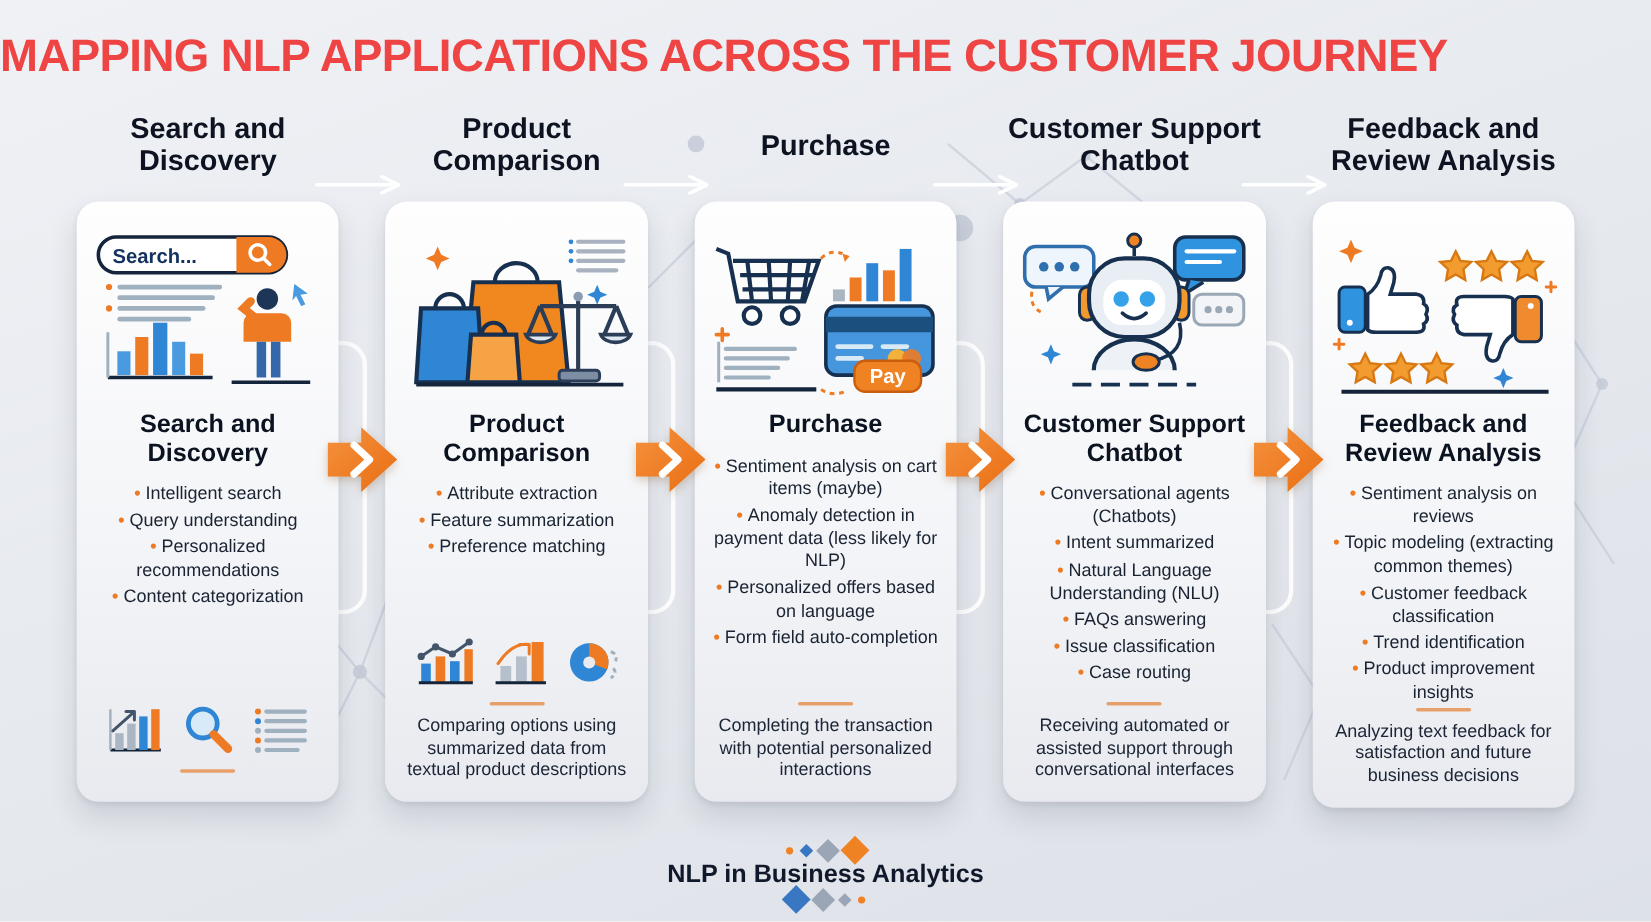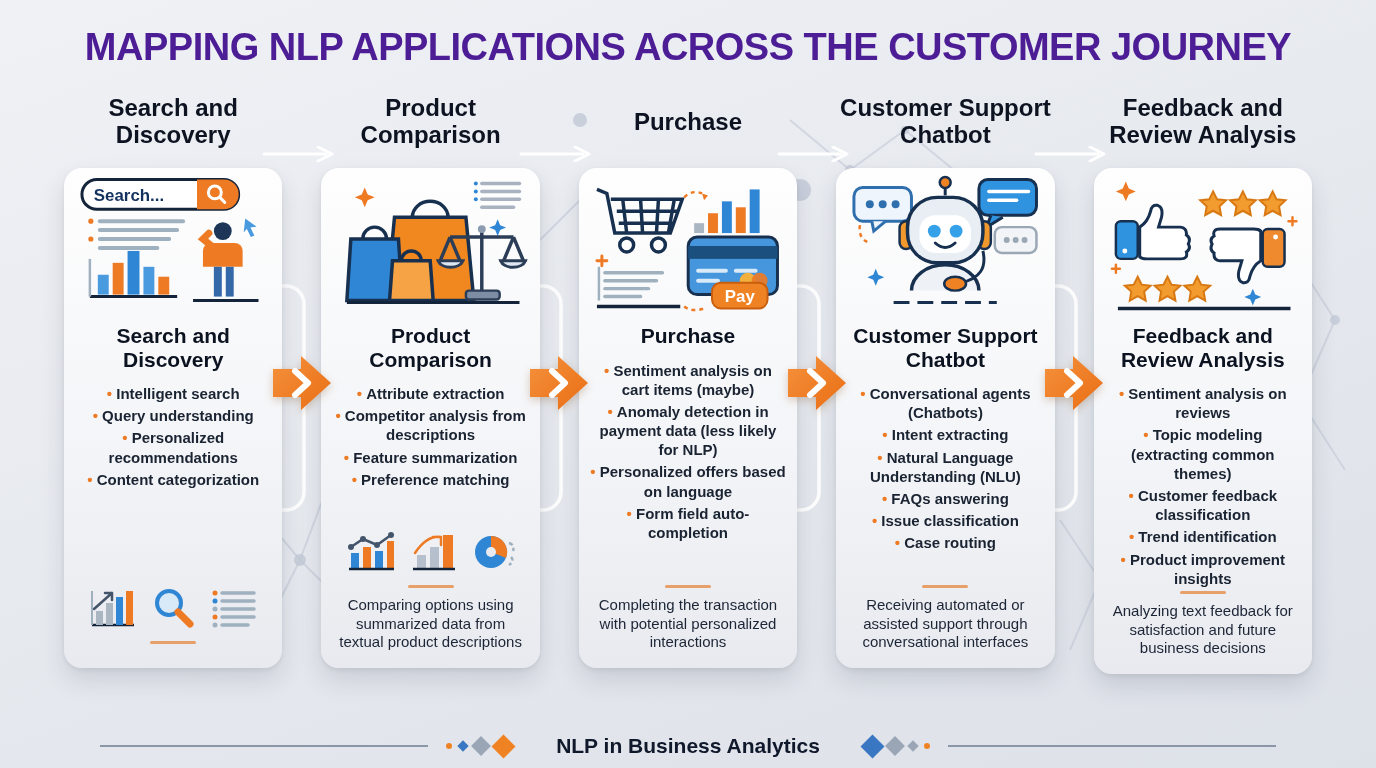--- a/index.html
+++ b/index.html
@@ -2,50 +2,50 @@
 <html><head>
 <meta charset="utf-8">
 <style>
   * { margin:0; padding:0; box-sizing:border-box; }
   html,body { width:1376px; height:768px; overflow:hidden; }
   body { font-family:"Liberation Sans", sans-serif; background:linear-gradient(160deg,#eff1f5 0%,#e7eaef 45%,#dde1e8 100%); color:#12182a; }
   .stage { position:relative; width:1376px; height:768px; }
 
   .bg-net { position:absolute; inset:0; pointer-events:none; }
 
-  .page-title { text-align:center; padding-top:26px; font-size:38px; font-weight:800; letter-spacing:-0.5px; color:#4c1d95; }
+  .page-title { padding-top:26px; font-size:38px; font-weight:800; letter-spacing:-0.5px; color:#ef4444; }
 
   .grid { position:relative; display:grid; grid-template-columns:repeat(5,1fr); gap:39px; padding:0 64px; margin-top:14px; }
 
   .col { display:flex; flex-direction:column; }
   .col-header { height:78px; display:flex; align-items:center; justify-content:center; text-align:center;
                 font-size:24px; font-weight:800; line-height:1.12; color:#0d1321; }
 
   .card { margin-top:7px; min-height:500px; display:flex; flex-direction:column;
           background:linear-gradient(180deg,#fefefe 0%,#f4f5f8 55%,#e8eaef 100%);
           border-radius:18px; box-shadow:0 12px 24px rgba(40,50,70,.14), 0 2px 4px rgba(40,50,70,.08);
-          padding:0 10px 16px; }
+          padding:18px 10px 16px; }
 
   .illus { width:100%; height:150px; display:block; }
 
   .card-title { margin-top:6px; text-align:center; font-size:21px; font-weight:800; line-height:1.12; color:#0b1220; }
 
-  ul.bullets { margin-top:10px; list-style:none; text-align:center; font-size:15px; font-weight:700; line-height:1.28; color:#1a2332; }
+  ul.bullets { margin-top:10px; list-style:none; text-align:center; font-size:15px; font-weight:400; line-height:1.28; color:#1a2332; }
   ul.bullets li { margin:3px 0; }
   ul.bullets li::before { content:"• "; color:#ee7a23; font-weight:800; }
 
   .mini-icons { margin-top:auto; display:flex; justify-content:center; align-items:flex-end; gap:14px; padding-top:8px; }
   .divider { width:46px; height:3px; background:#e8a06a; border-radius:2px; margin:12px auto 8px; }
   .divider.auto-top { margin-top:auto; }
   .card-desc { text-align:center; font-size:15px; font-weight:400; line-height:1.25; color:#1c2535; padding:0 2px; }
 
   .header-arrow { position:absolute; top:146px; width:80px; height:16px; }
   .flow-arrow { position:absolute; top:352px; width:58px; height:62px; filter:drop-shadow(0 3px 4px rgba(120,60,0,.25)); }
 
-  .footer { position:absolute; left:0; right:0; bottom:10px; display:flex; align-items:center; padding:0 100px; }
+  .footer { position:absolute; left:0; right:0; bottom:10px; display:flex; align-items:center; padding:0 100px;flex-direction:column; }
   .footer .line { flex:1; height:2px; background:#8b97a8; }
   .footer .label { font-size:21px; font-weight:800; color:#10192b; margin:0 26px; white-space:nowrap; }
   .dots { display:flex; align-items:center; gap:7px; margin:0 18px; }
   .dm { display:inline-block; transform:rotate(45deg); }
   .dm.orange { background:#ef8223; } .dm.blue { background:#3a77c2; } .dm.gray { background:#9aa5b5; }
   .dm.s8 { width:8px; height:8px; } .dm.s14 { width:14px; height:14px; } .dm.s18 { width:17px; height:17px; }
   .dot-tiny { width:6px; height:6px; border-radius:50%; background:#ef8223; display:inline-block; }
 </style>
 </head>
 <body>
@@ -194,21 +194,20 @@
           </g>
           <path d="M108,88 a13,9 0 0 0 25,0 z" fill="#dfe7f2" stroke="#2c3e57" stroke-width="3"></path>
           <path d="M171,88 a13,9 0 0 0 25,0 z" fill="#dfe7f2" stroke="#2c3e57" stroke-width="3"></path>
           <circle cx="152" cy="56" r="4" fill="#8b9bb0"></circle>
           <rect x="136" y="118" width="34" height="9" rx="3" fill="#7d8da3" stroke="#2c3e57" stroke-width="2.5"></rect>
           <line x1="16" y1="130" x2="190" y2="130" stroke="#14243a" stroke-width="3"></line>
         </svg>
         <div class="card-title">Product Comparison</div>
         <ul class="bullets">
             <li>Attribute extraction</li>
-            <li>Competitor analysis from descriptions</li>
             <li>Feature summarization</li>
             <li>Preference matching</li>
           </ul>
         <div class="mini-icons">
           <svg width="50" height="42" viewBox="0 0 50 42">
             <rect x="6" y="22" width="8" height="16" fill="#2f86d4"></rect>
             <rect x="18" y="16" width="8" height="22" fill="#ee7a23"></rect>
             <rect x="30" y="20" width="8" height="18" fill="#2f86d4"></rect>
             <rect x="42" y="10" width="7" height="28" fill="#ee7a23"></rect>
             <polyline points="6,16 18,8 32,14 46,4" fill="none" stroke="#44546a" stroke-width="2.5"></polyline>
@@ -333,21 +332,21 @@
           <circle cx="111" cy="58" r="6.5" fill="#35a1e8"></circle>
           <path d="M90,70 q10,9 20,0" stroke="#17304f" stroke-width="3" fill="none" stroke-linecap="round"></path>
           <path d="M66,118 a34,26 0 0 1 68,0" fill="#eef2f7" stroke="#17304f" stroke-width="3.5"></path>
           <path d="M138,78 q6,26 -22,32" stroke="#17304f" stroke-width="3" fill="none"></path>
           <ellipse cx="110" cy="111" rx="11" ry="7" fill="#ef8223" stroke="#17304f" stroke-width="2.5"></ellipse>
           <line x1="48" y1="130" x2="152" y2="130" stroke="#17304f" stroke-width="3" stroke-dasharray="16 8"></line>
         </svg>
         <div class="card-title">Customer Support Chatbot</div>
         <ul class="bullets">
             <li>Conversational agents (Chatbots)</li>
-            <li>Intent extracting</li>
+            <li>Intent summarized</li>
             <li>Natural Language Understanding (NLU)</li>
             <li>FAQs answering</li>
             <li>Issue classification</li>
             <li>Case routing</li>
           </ul>
         <div class="divider auto-top"></div>
         <div class="card-desc">Receiving automated or assisted support through conversational interfaces</div>
       </div>
     </div>
 

